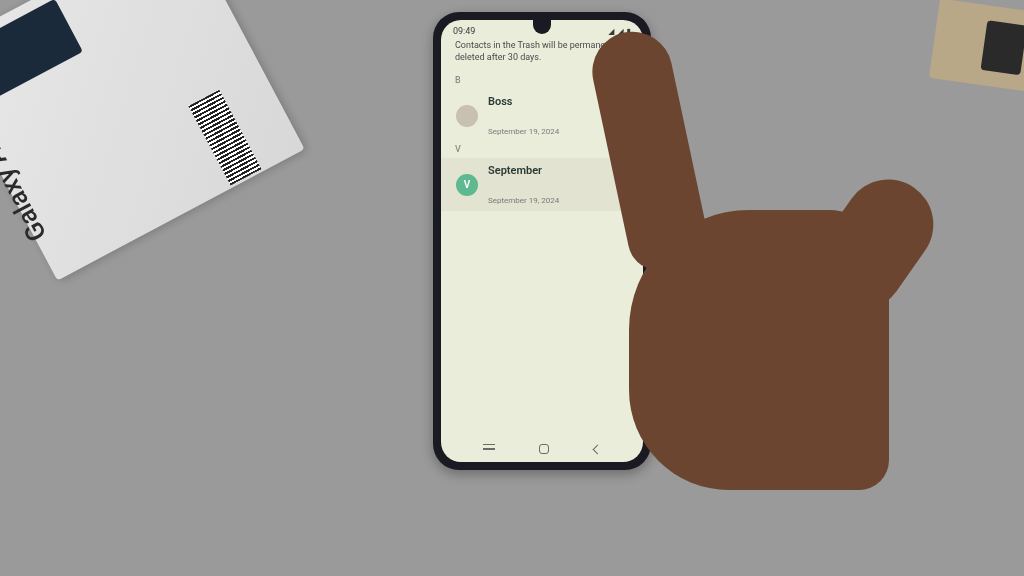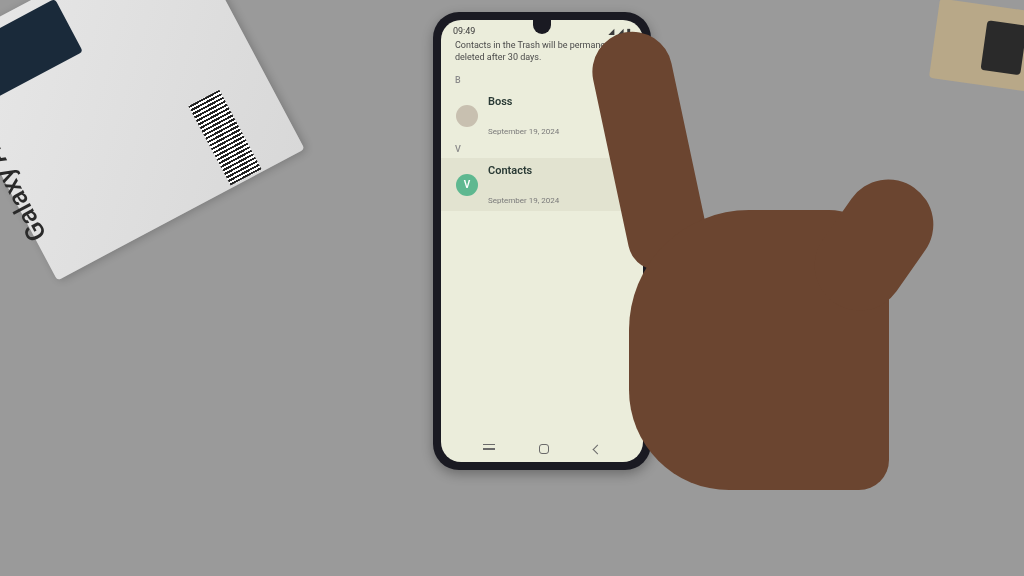--- a/index.html
+++ b/index.html
@@ -312,21 +312,21 @@
       <div class="contact-info">
         <div class="name">Boss</div>
         <div class="date">September 19, 2024</div>
       </div>
     </div>
 
     <div class="section-letter">V</div>
     <div class="contact-row highlighted">
       <div class="avatar letter-v">V</div>
       <div class="contact-info">
-        <div class="name">Contacts</div>
+        <div class="name">September</div>
         <div class="date">September 19, 2024</div>
       </div>
     </div>
 
     <div class="nav-bar">
       <div class="nav-recent"></div>
       <div class="nav-home"></div>
       <div class="nav-back"></div>
     </div>
   </div>

